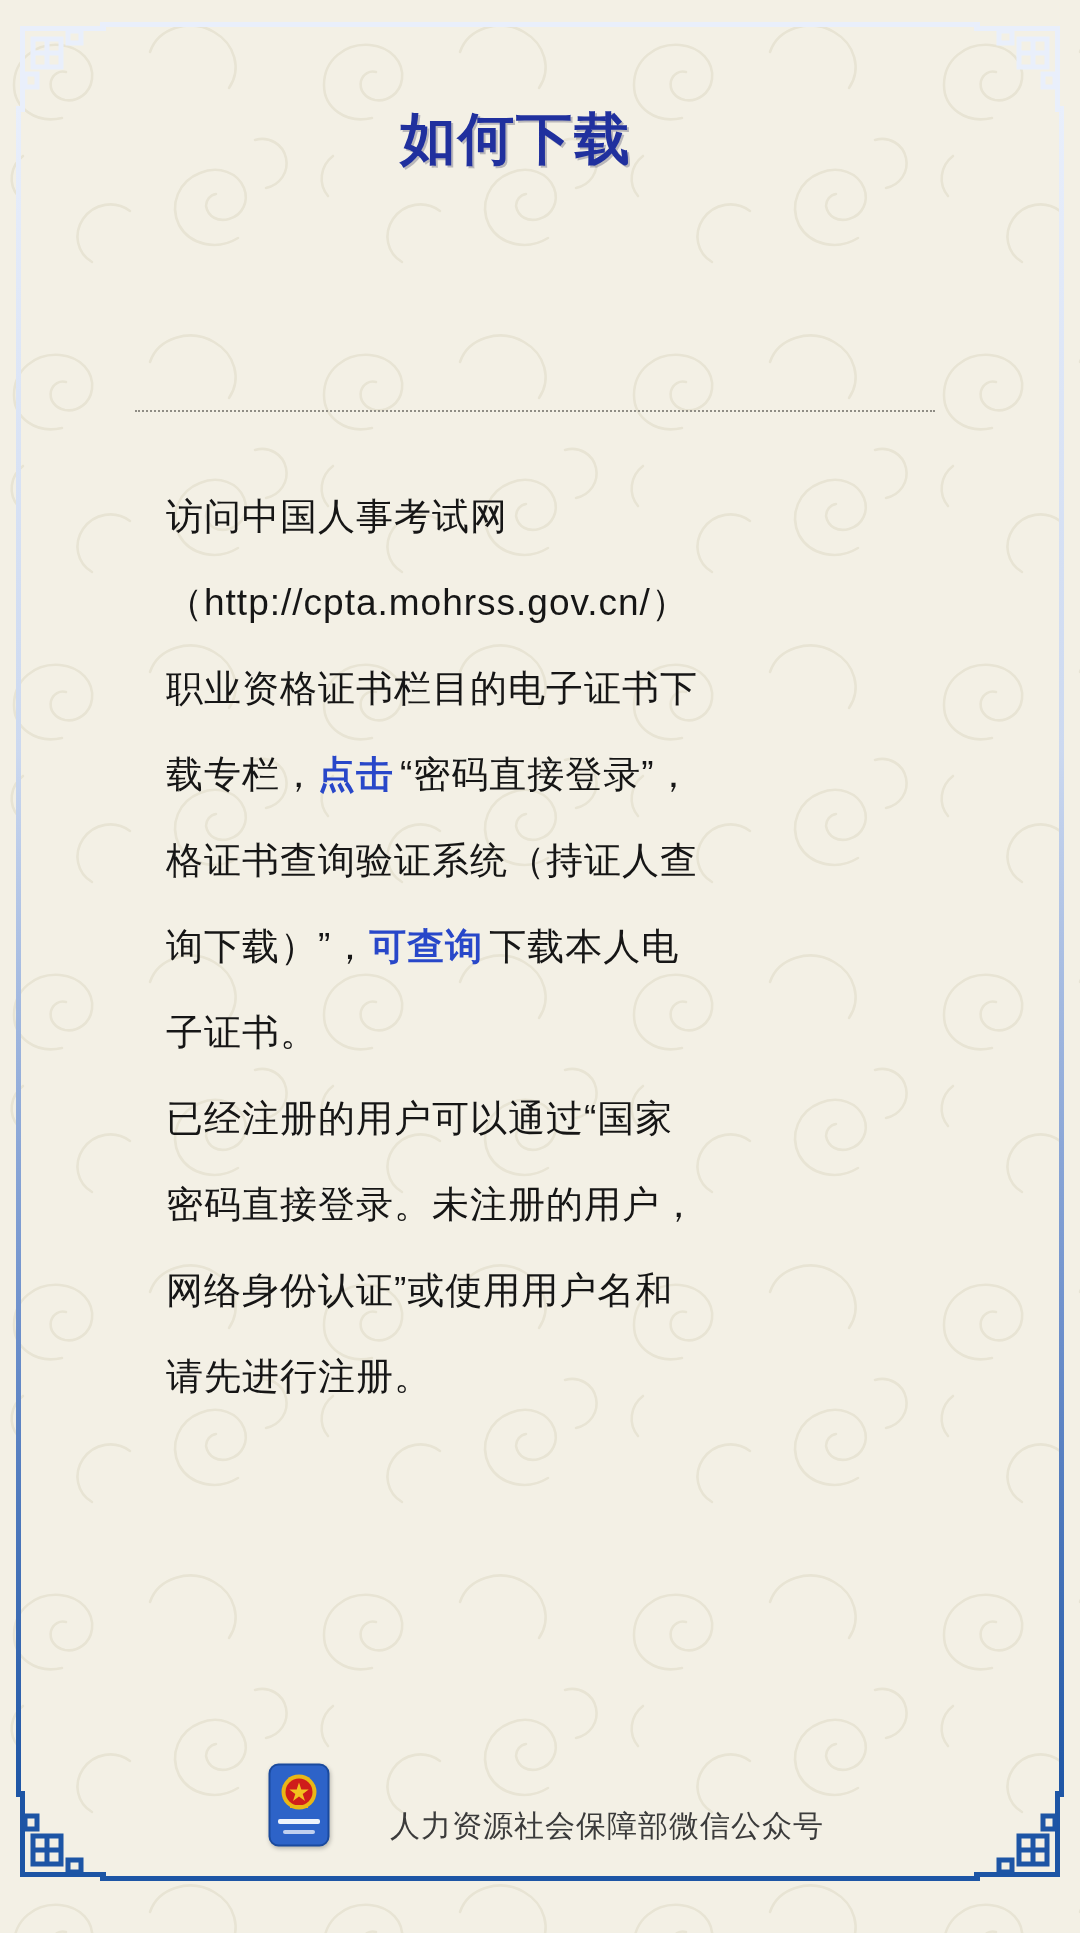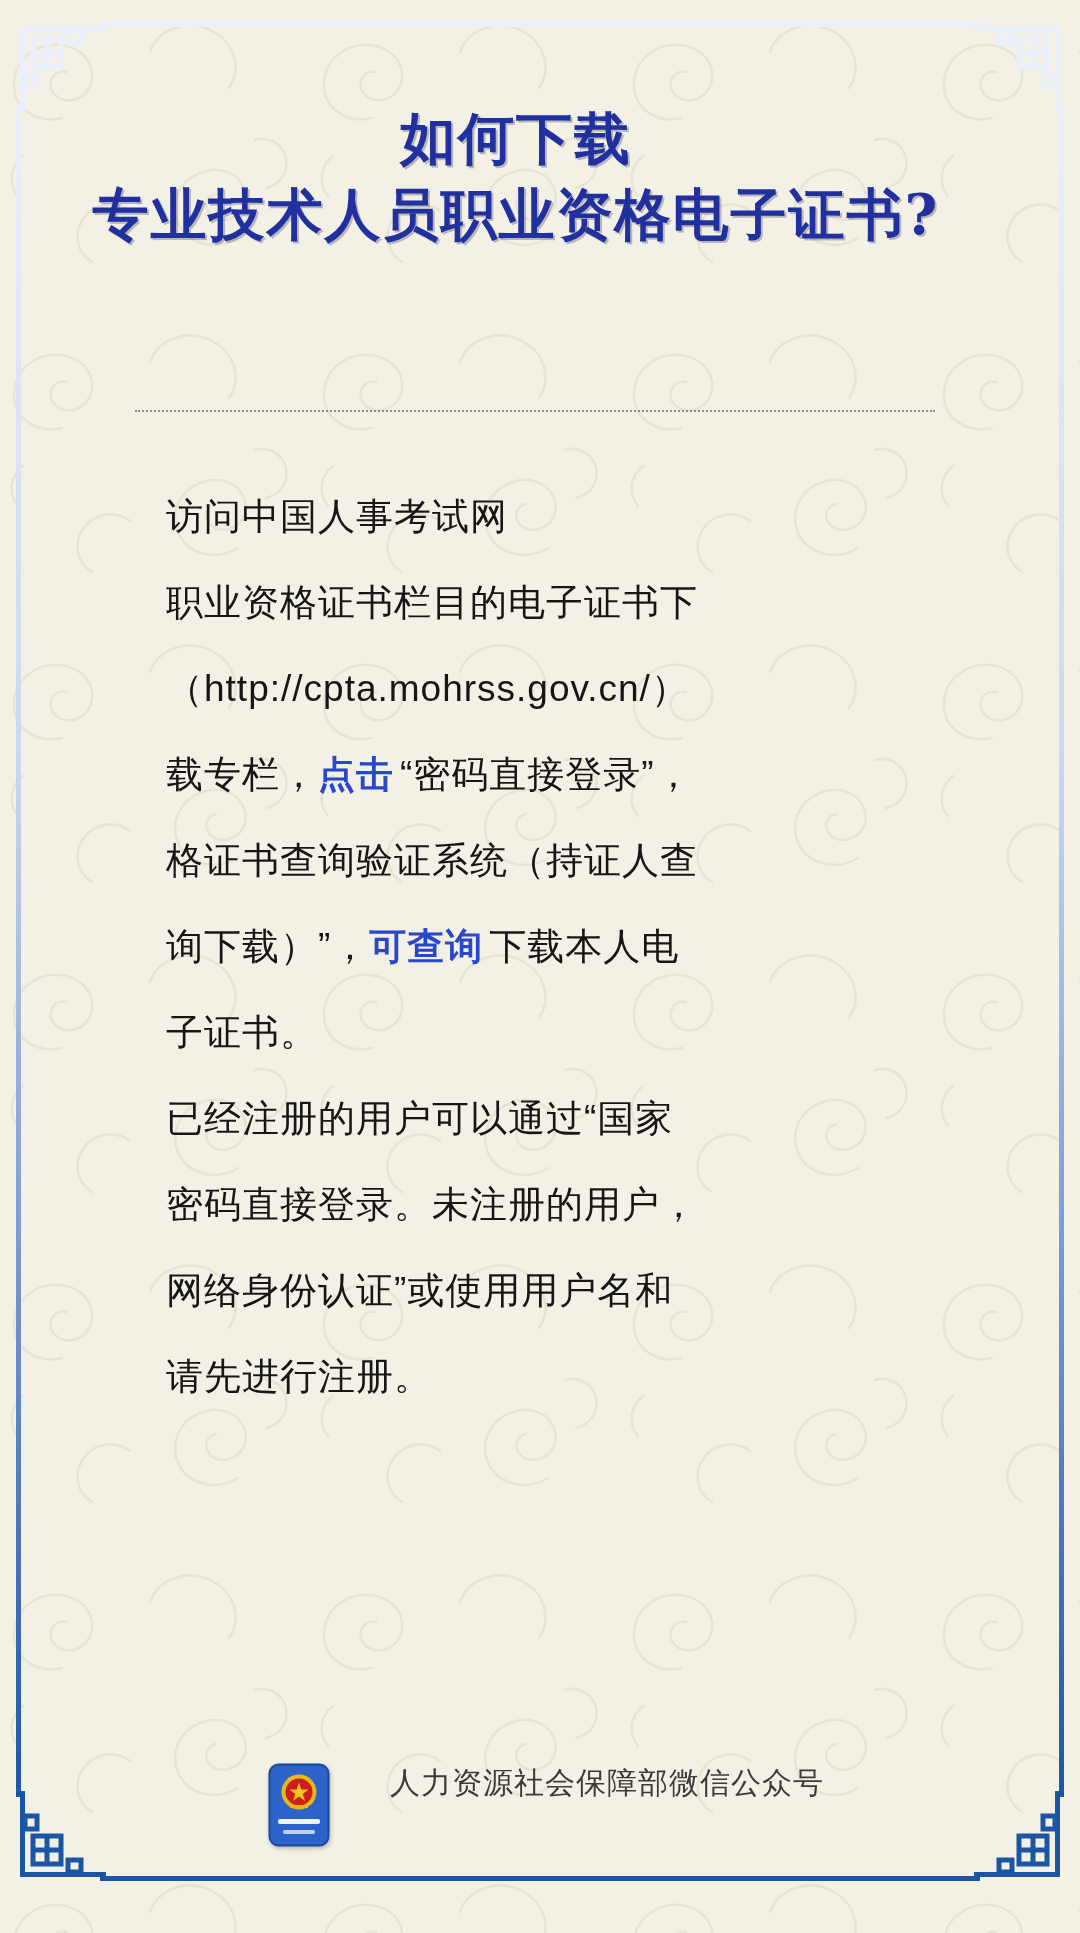--- a/index.html
+++ b/index.html
@@ -68,21 +68,21 @@
   .body-text .hl{
     color:var(--c-hl);
     font-weight:bold;
     margin-right:6px;
   }
   .body-text .line .hl:first-child{margin-left:0;}
 
   
   .footer{
     position:absolute;left:268px;top:1763px;height:84px;
-    display:flex;align-items:flex-start;gap:60px;
+    display:flex;align-items:flex-end;gap:60px;
   }
   .footer-logo{width:62px;height:84px;flex:0 0 auto;filter:drop-shadow(1px 2px 2px rgba(0,0,0,0.25));}
   .footer-label{
     font-size:30px;color:var(--c-footer-text);
     font-weight:500;letter-spacing:1px;
   }
 </style>
 </head>
 <body>
 
@@ -123,29 +123,28 @@
   </svg>
 <svg class="corner corner-bl" viewBox="0 0 90 90">
     <use href="#corner-ornament"></use>
   </svg>
 <svg class="corner corner-br" viewBox="0 0 90 90">
     <use href="#corner-ornament"></use>
   </svg>
 
 <div class="title">
   <div>如何下载</div>
-  <div>专业技术人员职业资格电子证书?</div>
 </div>
 
 <div class="divider"></div>
 
 <div class="body-text">
     <div class="line"><span>访问中国人事考试网</span></div>
+    <div class="line"><span>（http://cpta.mohrss.gov.cn/）</span></div>
     <div class="line"><span>职业资格证书栏目的电子证书下</span></div>
-    <div class="line"><span>（http://cpta.mohrss.gov.cn/）</span></div>
     <div class="line"><span>载专栏，</span><span class="hl">点击</span><span>“密码直接登录”，</span></div>
     <div class="line"><span>格证书查询验证系统（持证人查</span></div>
     <div class="line"><span>询下载）”，</span><span class="hl">可查询</span><span>下载本人电</span></div>
     <div class="line"><span>子证书。</span></div>
     <div class="line"><span>已经注册的用户可以通过“国家</span></div>
     <div class="line"><span>密码直接登录。未注册的用户，</span></div>
     <div class="line"><span>网络身份认证”或使用用户名和</span></div>
     <div class="line"><span>请先进行注册。</span></div>
   </div>
 

